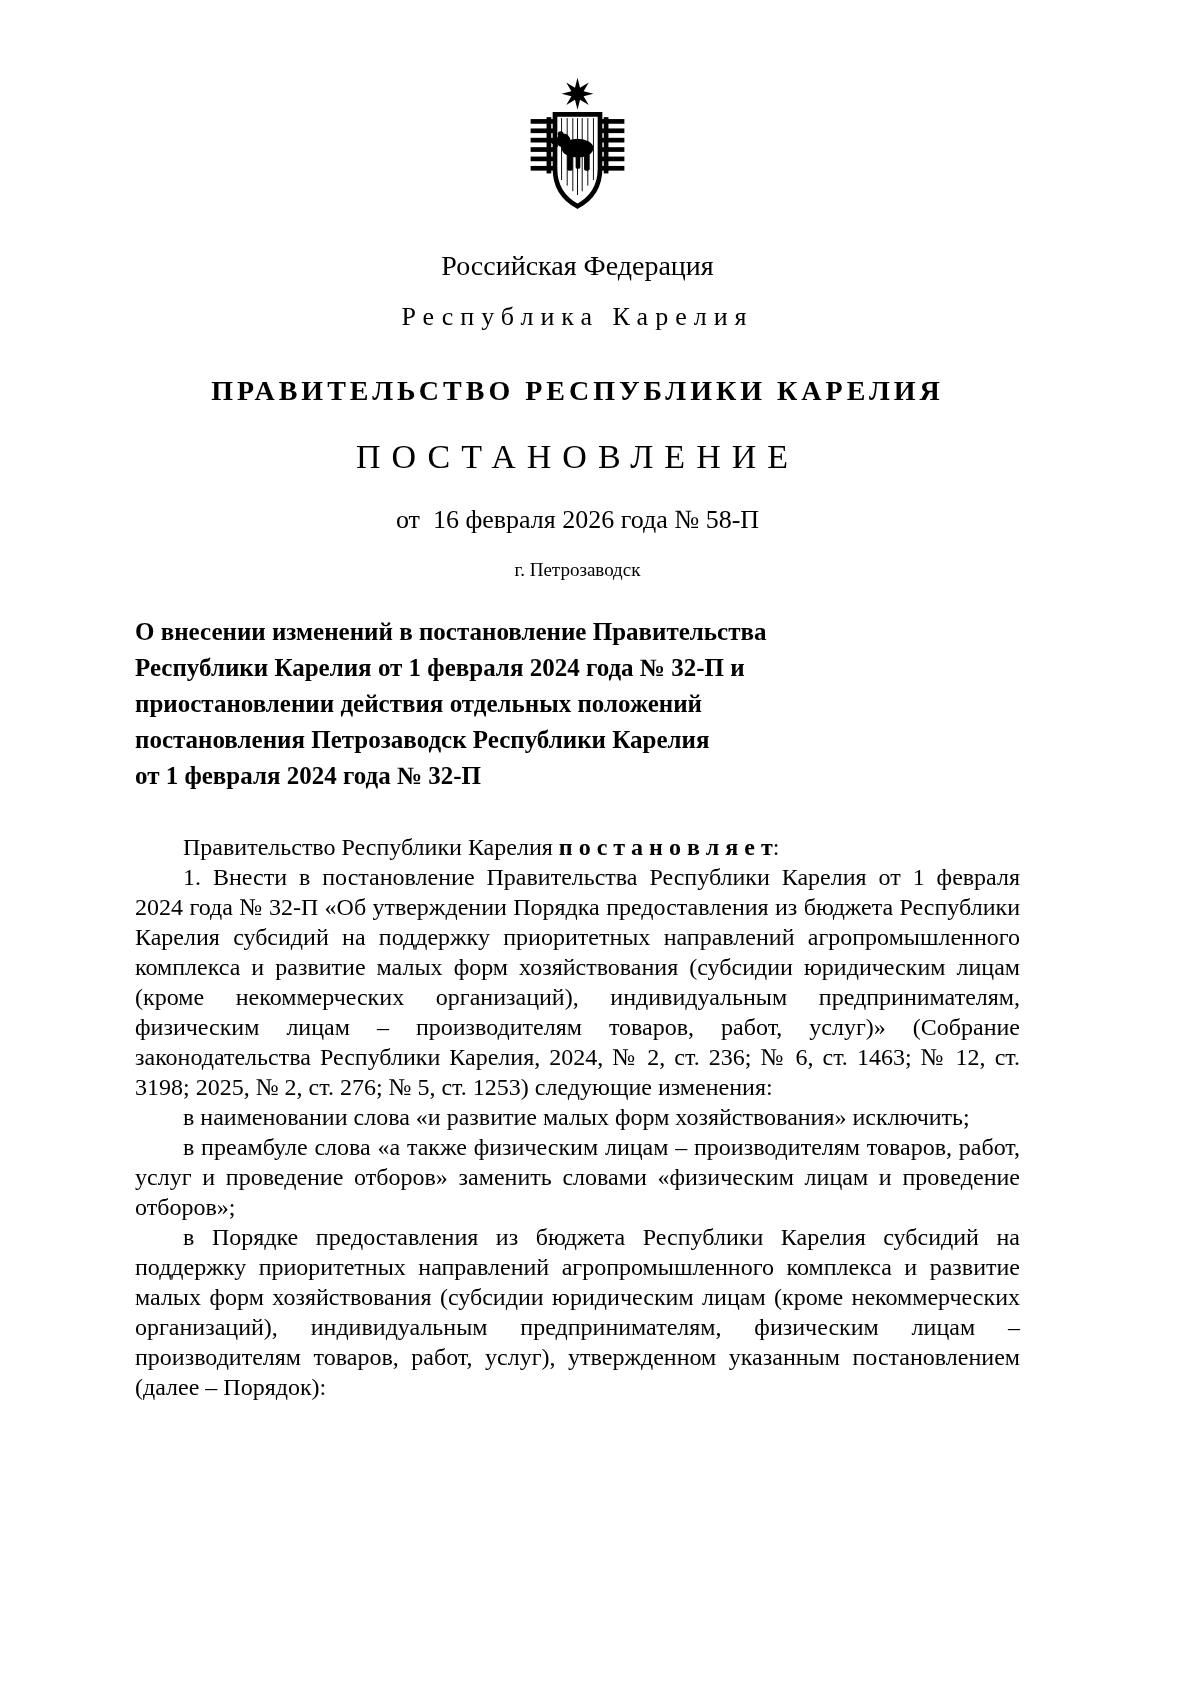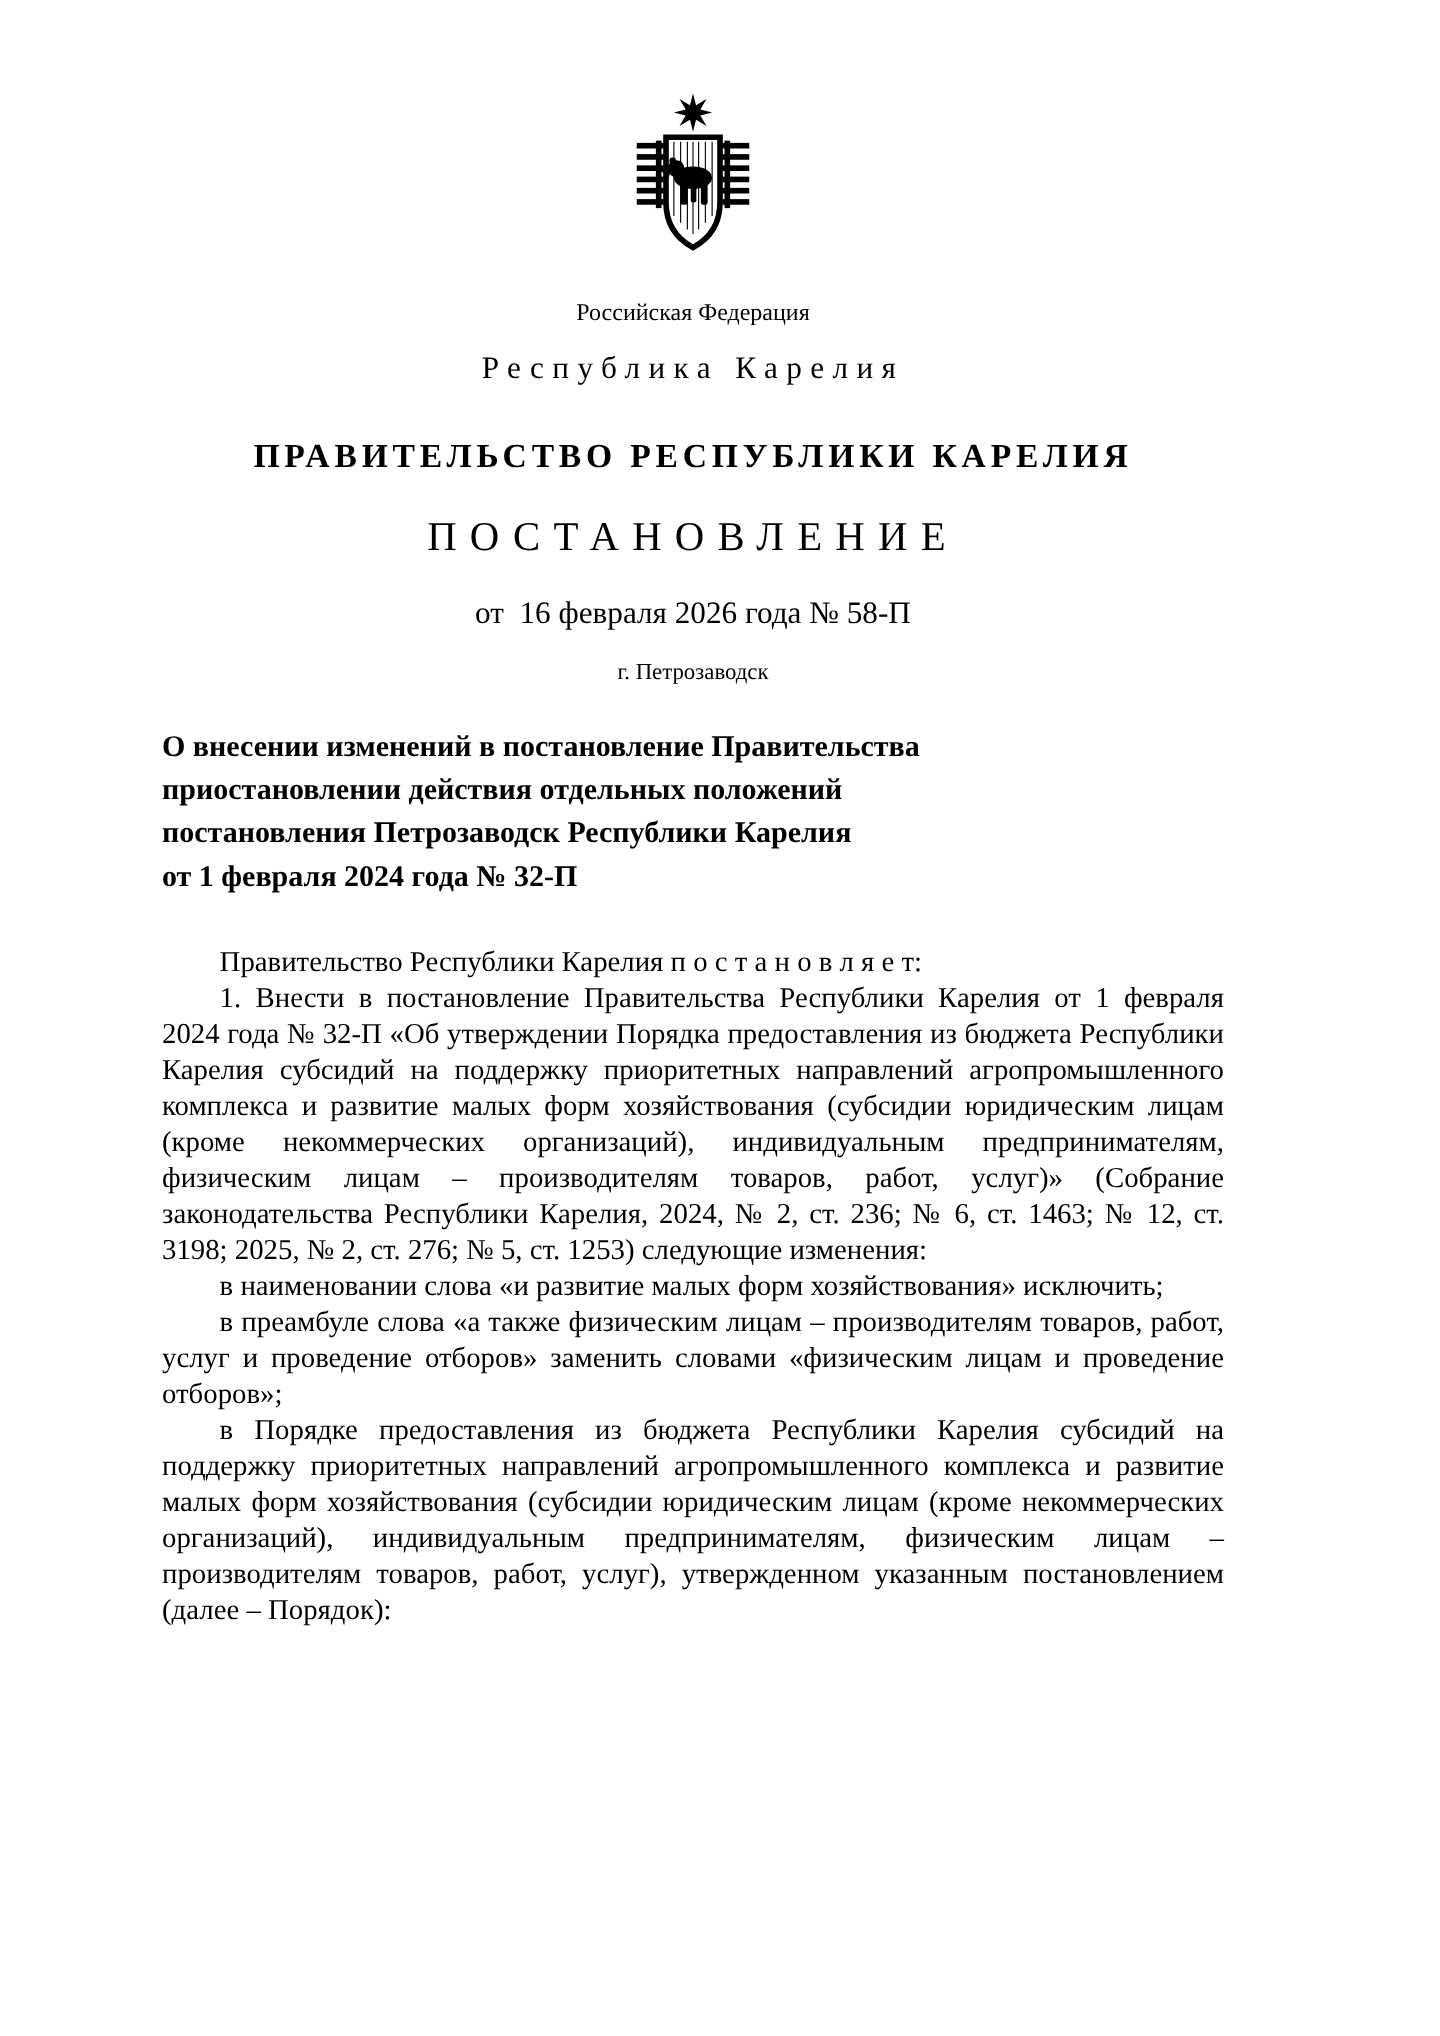--- a/index.html
+++ b/index.html
@@ -10,31 +10,31 @@
     box-sizing: border-box;
     margin: 0 auto;
     padding: 75px 180px 40px 135px;
     background: #ffffff;
     color: #000000;
     font-family: "Liberation Serif", "DejaVu Serif", serif;
     overflow: hidden;
   }
   .center { text-align: center; }
   .crest { display: flex; justify-content: center; margin-bottom: 24px; }
-  .country   { font-size: 20px; line-height: 1.2; }
+  .country   { font-size: 28px; line-height: 1.2; }
   .republic  { font-size: 26px; font-weight: normal; letter-spacing: 7px; margin-top: 18px; line-height: 1.2; }
   .authority { font-size: 28px; font-weight: bold; letter-spacing: 4px; margin-top: 42px; line-height: 1.2; }
   .doctype   { font-size: 34px; font-weight: normal; letter-spacing: 11px; margin-top: 30px; line-height: 1.2; }
   .dateline  { font-size: 26px; margin-top: 26px; line-height: 1.2; white-space: pre-wrap; }
   .city      { font-size: 19px; margin-top: 24px; line-height: 1.2; }
   .title     { font-size: 25px; font-weight: bold; margin-top: 32px; line-height: 36px; text-align: left; }
   .title div { margin: 0; }
   .body      { margin-top: 38px; font-size: 24px; line-height: 30px; text-align: justify; }
   .body p    { margin: 0; text-indent: 48px; }
-  .decree-word { font-weight: normal; }
+  .decree-word { font-weight: bold; }
 </style>
 </head>
 <body>
 
 <div class="page">
 
   <div class="crest">
     <svg width="113" height="150" viewBox="0 0 120 160" aria-hidden="true">
 
       <path fill="#000" d="M60 3 L62.7 13.5 L72 8 L66.5 17.3 L77 20 L66.5 22.7 L72 32 L62.7 26.5 L60 37 L57.3 26.5 L48 32 L53.5 22.7 L43 20 L53.5 17.3 L48 8 L57.3 13.5 Z"></path>
@@ -85,20 +85,21 @@
 
   <div class="center country">Российская Федерация</div>
   <div class="center republic">Республика Карелия</div>
   <div class="center authority">ПРАВИТЕЛЬСТВО РЕСПУБЛИКИ КАРЕЛИЯ</div>
   <div class="center doctype">ПОСТАНОВЛЕНИЕ</div>
   <div class="center dateline">от  16 февраля 2026 года № 58-П</div>
   <div class="center city">г. Петрозаводск</div>
 
   <div class="title">
       <div>О внесении изменений в постановление Правительства</div>
+      <div>Республики Карелия от 1 февраля 2024 года № 32-П и</div>
       <div>приостановлении действия отдельных положений</div>
       <div>постановления Петрозаводск Республики Карелия</div>
       <div>от 1 февраля 2024 года № 32-П</div>
     </div>
 
   <div class="body">
     <p><span>Правительство Республики Карелия </span><span class="decree-word">п о с т а н о в л я е т</span><span>:</span></p>
     <div>
         <p>1. Внести в постановление Правительства Республики Карелия от 1 февраля 2024 года № 32-П «Об утверждении Порядка предоставления из бюджета Республики Карелия субсидий на поддержку приоритетных направлений агропромышленного комплекса и развитие малых форм хозяйствования (субсидии юридическим лицам (кроме некоммерческих организаций), индивидуальным предпринимателям, физическим лицам – производителям товаров, работ, услуг)» (Собрание законодательства Республики Карелия, 2024, № 2, ст. 236; № 6, ст. 1463; № 12, ст. 3198; 2025, № 2, ст. 276; № 5, ст. 1253) следующие изменения:</p>
         <p>в наименовании слова «и развитие малых форм хозяйствования» исключить;</p>

